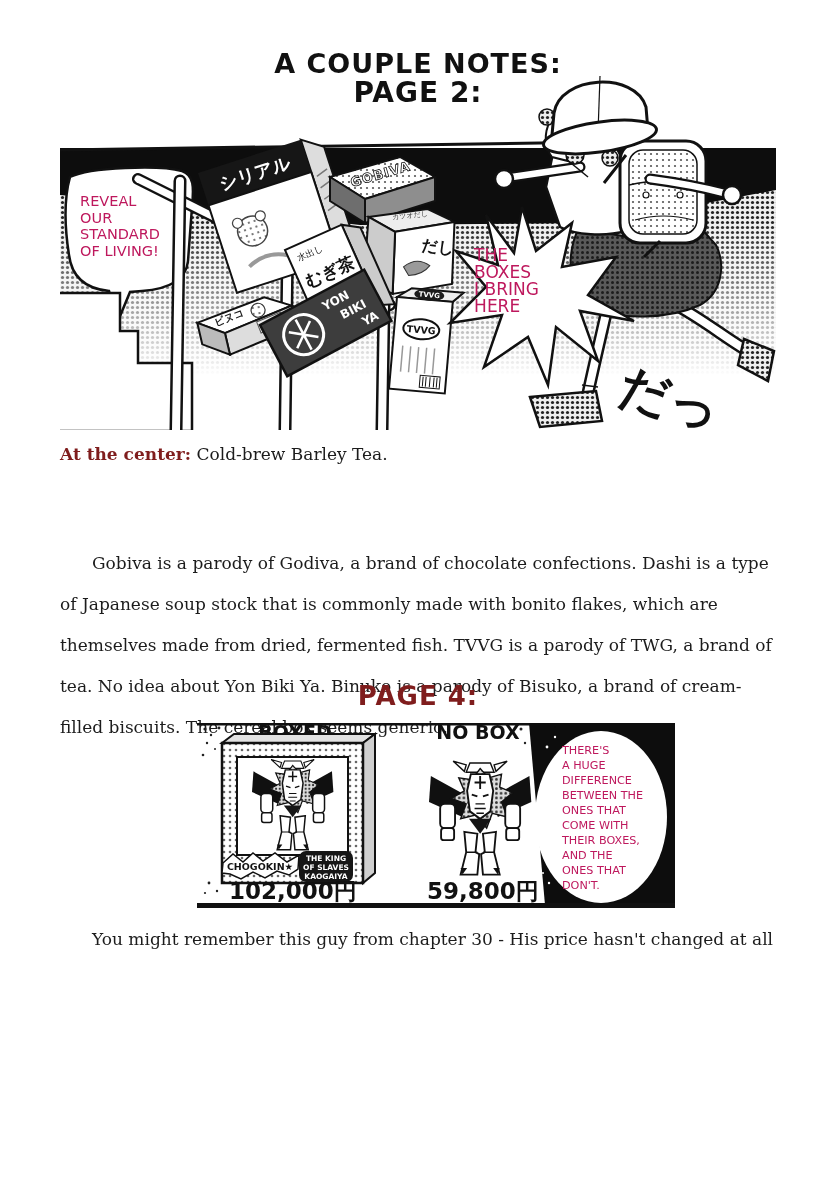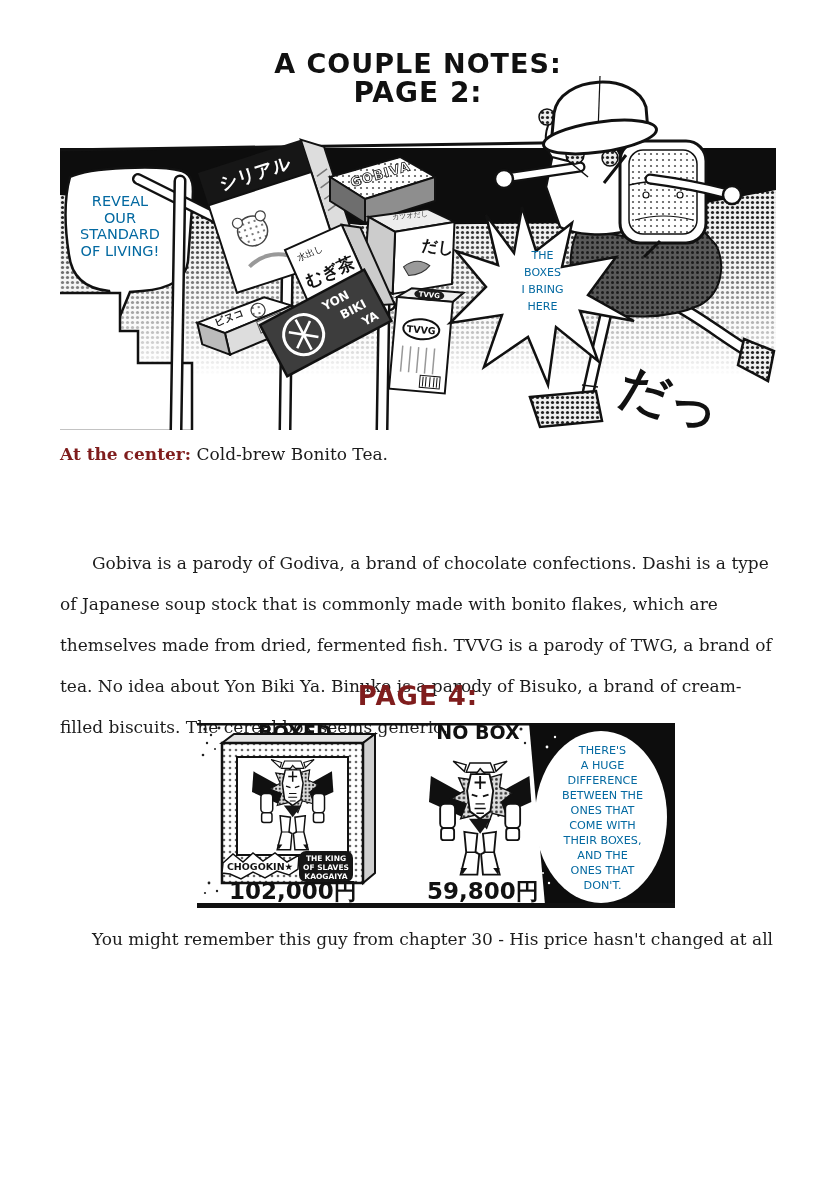--- a/index.html
+++ b/index.html
@@ -11,24 +11,24 @@
   #title2{top:76px;font-size:28px;}
   #heading-page4{position:absolute;top:681px;left:0;width:836px;text-align:center;
         font-family:"DejaVu Sans",sans-serif;font-weight:bold;font-size:26px;color:#7f1d1d;letter-spacing:1px;}
   .bodytext{position:absolute;left:60px;width:720px;font-size:17px;line-height:41px;color:#1c1c1c;}
   #para1{top:434px;}
   #para2{top:475px;}
   #para3{top:543px;text-indent:32px;}
   #para4{top:919px;text-indent:32px;}
   .bodytext b{font-weight:bold;color:#7f1d1d;}
   .bubble-text{position:absolute;display:flex;align-items:center;justify-content:center;
-        text-align:center;white-space:pre-line;color:#0369a1;
+        white-space:pre-line;color:#be185d;
         font-family:"DejaVu Sans",sans-serif;z-index:5;}
   #bubble-reveal{left:70px;top:186px;width:100px;height:80px;font-size:14.5px;line-height:16.5px;}
-  #bubble-boxes{left:500px;top:228px;width:85px;height:105px;font-size:11px;line-height:17px;}
+  #bubble-boxes{left:464px;top:228px;width:85px;height:105px;font-size:17px;line-height:17px;}
   #bubble-difference{left:549px;top:743px;width:107px;height:150px;font-size:11.2px;line-height:15px;}
   svg text{font-family:"DejaVu Sans",sans-serif;}
   .panel-svg{position:absolute;}
   #panel1{left:60px;top:55px;z-index:2;}
   #panel2{left:197px;top:723px;z-index:2;}
 </style>
 </head>
 <body>
 
 <div class="page">
@@ -200,21 +200,21 @@
   <div id="bubble-reveal" class="bubble-text">REVEAL
 OUR
 STANDARD
 OF LIVING!</div>
   <div id="bubble-boxes" class="bubble-text">THE
 BOXES
 I BRING
 HERE</div>
 
   <div id="para1" class="bodytext">
-    <b>At the center:</b><span> Cold-brew Bonito Tea.</span>
+    <b>At the center:</b><span> Cold-brew Barley Tea.</span>
   </div>
   <div id="para3" class="bodytext">Gobiva is a parody of Godiva, a brand of chocolate confections. Dashi is a type of Japanese soup stock that is commonly made with bonito flakes, which are themselves made from dried, fermented fish. TVVG is a parody of TWG, a brand of tea. No idea about Yon Biki Ya. Binuko is a parody of Bisuko, a brand of cream-filled biscuits. The cereal box seems generic.</div>
 
   <div id="heading-page4">PAGE 4:</div>
 
   <svg id="panel2" class="panel-svg" width="478" height="186" viewBox="0 0 478 186">
     <defs>
       <pattern id="htL2" width="6" height="6" patternUnits="userSpaceOnUse">
         <rect width="6" height="6" fill="#fff"></rect>
           <circle cx="3" cy="3" r="1.3" fill="#666"></circle>

